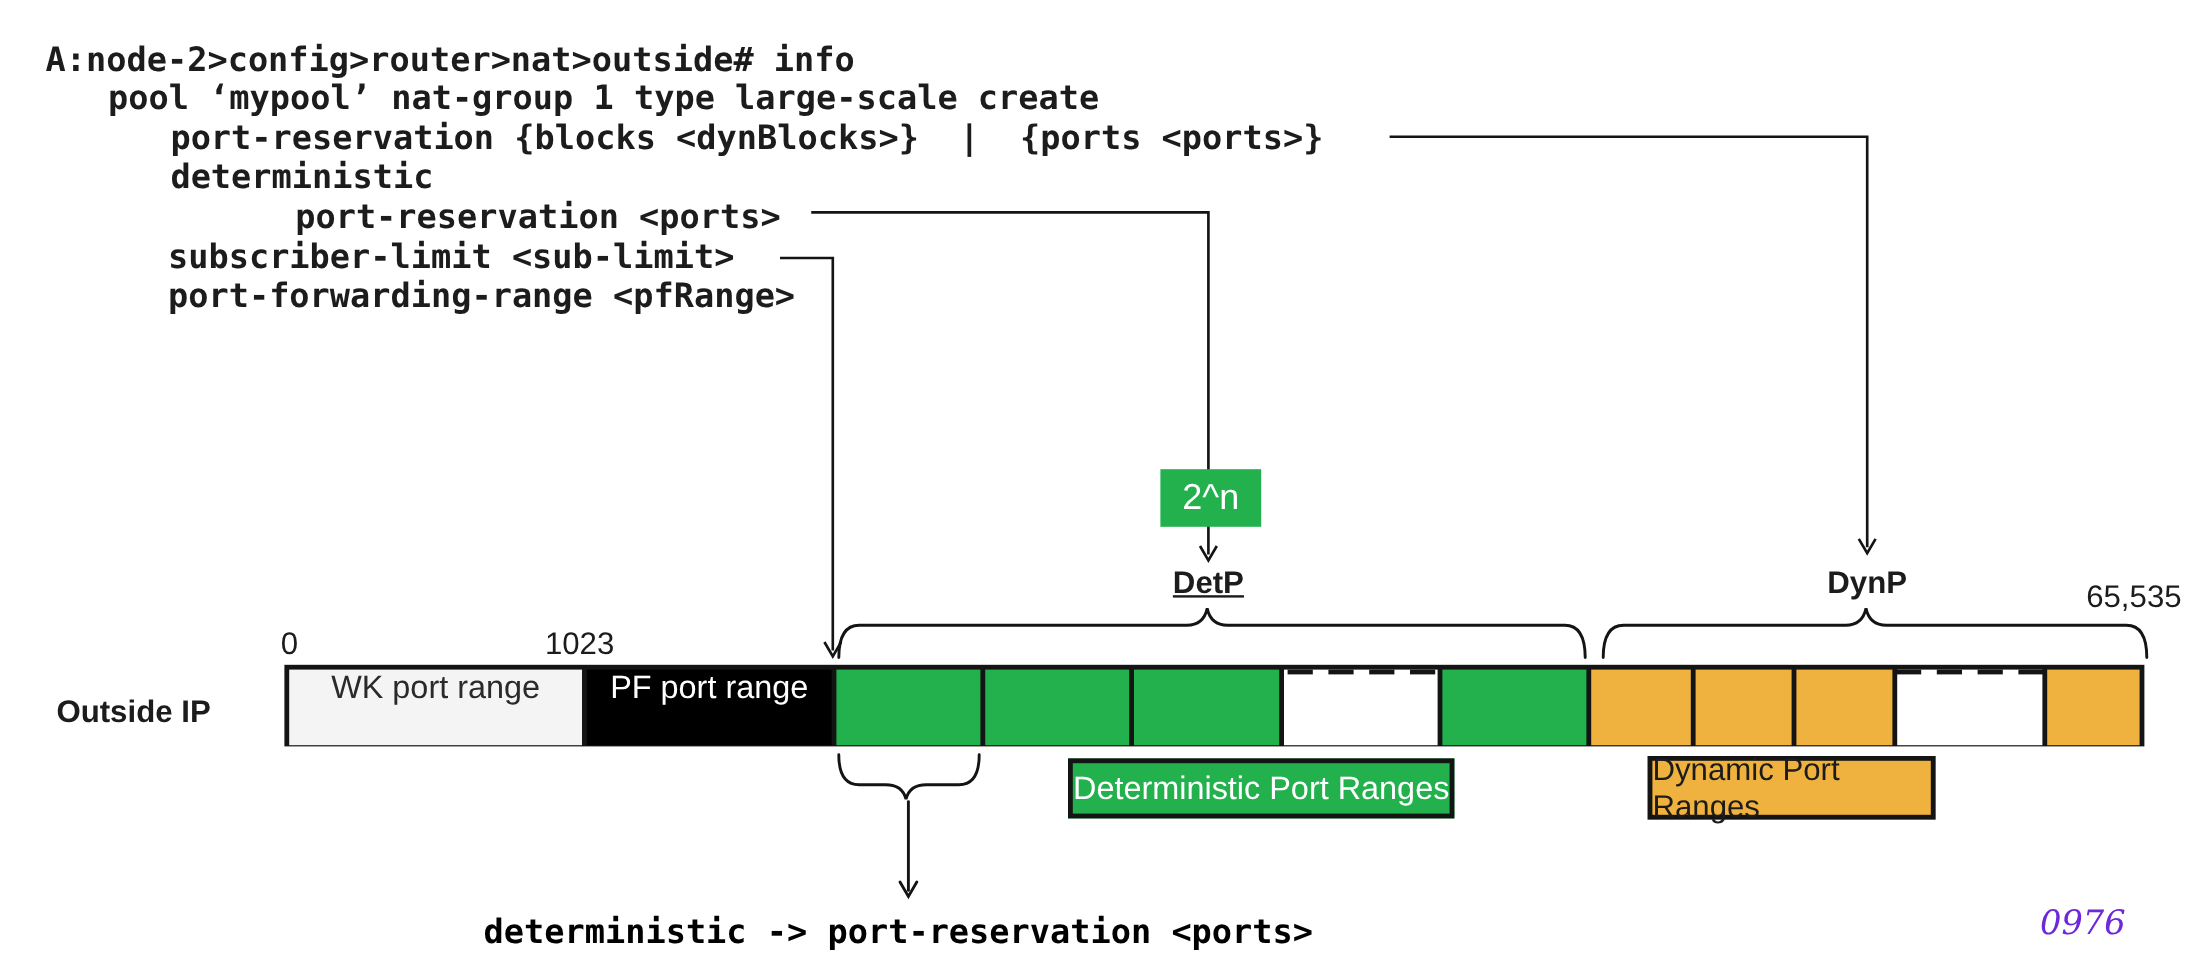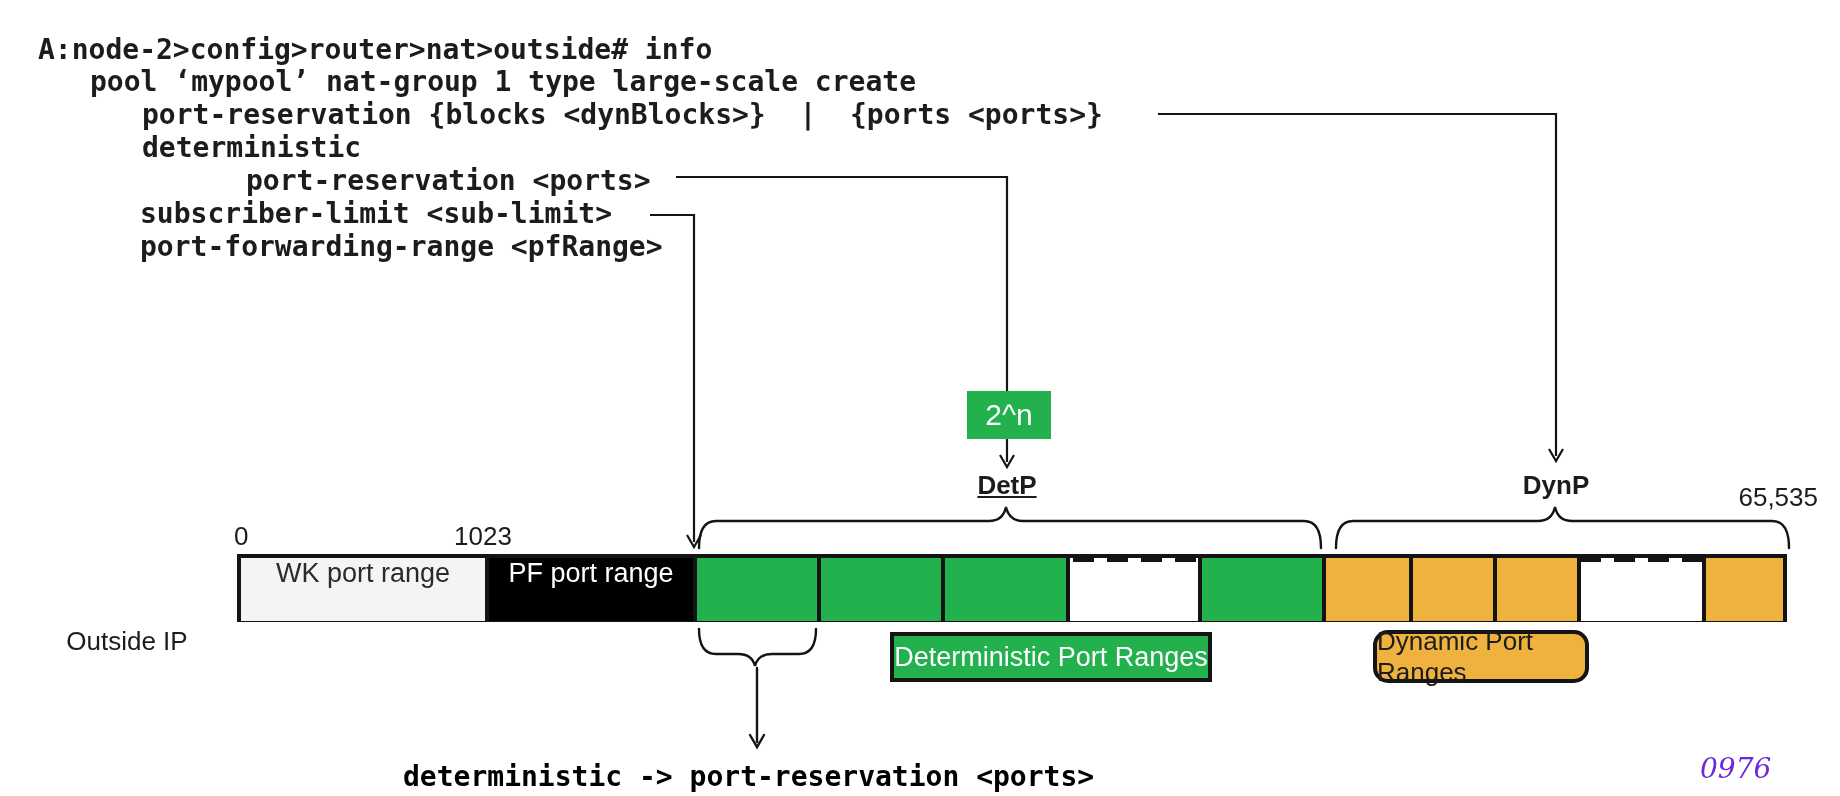--- a/index.html
+++ b/index.html
@@ -16,21 +16,21 @@
   .cfg2{left:90px;top:65px;}
   .cfg3{left:142px;top:98px;}
   .cfg4{left:142px;top:131px;}
   .cfg5{left:246px;top:164px;}
   .cfg6{left:140px;top:197px;}
   .cfg7{left:140px;top:230px;}
 
   .overlay{position:absolute;left:0;top:0;width:1840px;height:796px;}
 
   .lbl{position:absolute;color:#1c1c1c;}
-  .outside-ip{left:47px;top:578px;width:160px;text-align:center;font-weight:normal;font-size:26px;margin-top:48px;}
+  .outside-ip{left:47px;top:578px;width:160px;text-align:left;font-weight:bold;font-size:26px;}
   .tick0{left:234px;top:521px;font-size:26px;}
   .tick1023{left:433px;top:521px;width:100px;text-align:center;font-size:26px;}
   .tick65535{left:1700px;top:482px;width:118px;text-align:right;font-size:26px;}
   .detp{left:947px;top:470px;width:120px;text-align:center;font-weight:bold;font-size:26px;text-decoration:underline;}
   .dynp{left:1496px;top:470px;width:120px;text-align:center;font-weight:bold;font-size:26px;}
 
   .pow-box{
     position:absolute;left:967px;top:391px;width:84px;height:48px;
     background:#22b14c;color:#ffffff;font-size:30px;
     display:flex;align-items:center;justify-content:center;
@@ -58,21 +58,21 @@
   .b11{left:1344px;width:121px;}
   .b12{left:1469px;width:77px;}
   .dashes{display:flex;gap:13px;}
   .dash{width:21px;height:4px;background:#141414;}
 
   .legend-box{
     position:absolute;box-sizing:border-box;border:4px solid #141414;
     display:flex;align-items:center;justify-content:center;
   }
   .legend-det{left:863px;top:632px;width:322px;height:50px;background:#22b14c;color:#ffffff;font-size:27px;margin-left:27px;}
-  .legend-dyn{left:1373px;top:630px;width:216px;height:53px;background:#f0b23e;color:#1c1c1c;font-size:26px;border-radius:15px;}
+  .legend-dyn{left:1373px;top:630px;width:240px;height:53px;background:#f0b23e;color:#1c1c1c;font-size:26px;}
 
   .annotation{
     left:403px;top:760px;color:#000000;
   }
   .fig-num{
     position:absolute;left:1700px;top:752px;width:118px;text-align:left;
     font-family:"DejaVu Serif","Liberation Serif",serif;font-style:italic;font-size:28px;color:#6d28d9;
   }
 </style>
 </head>

